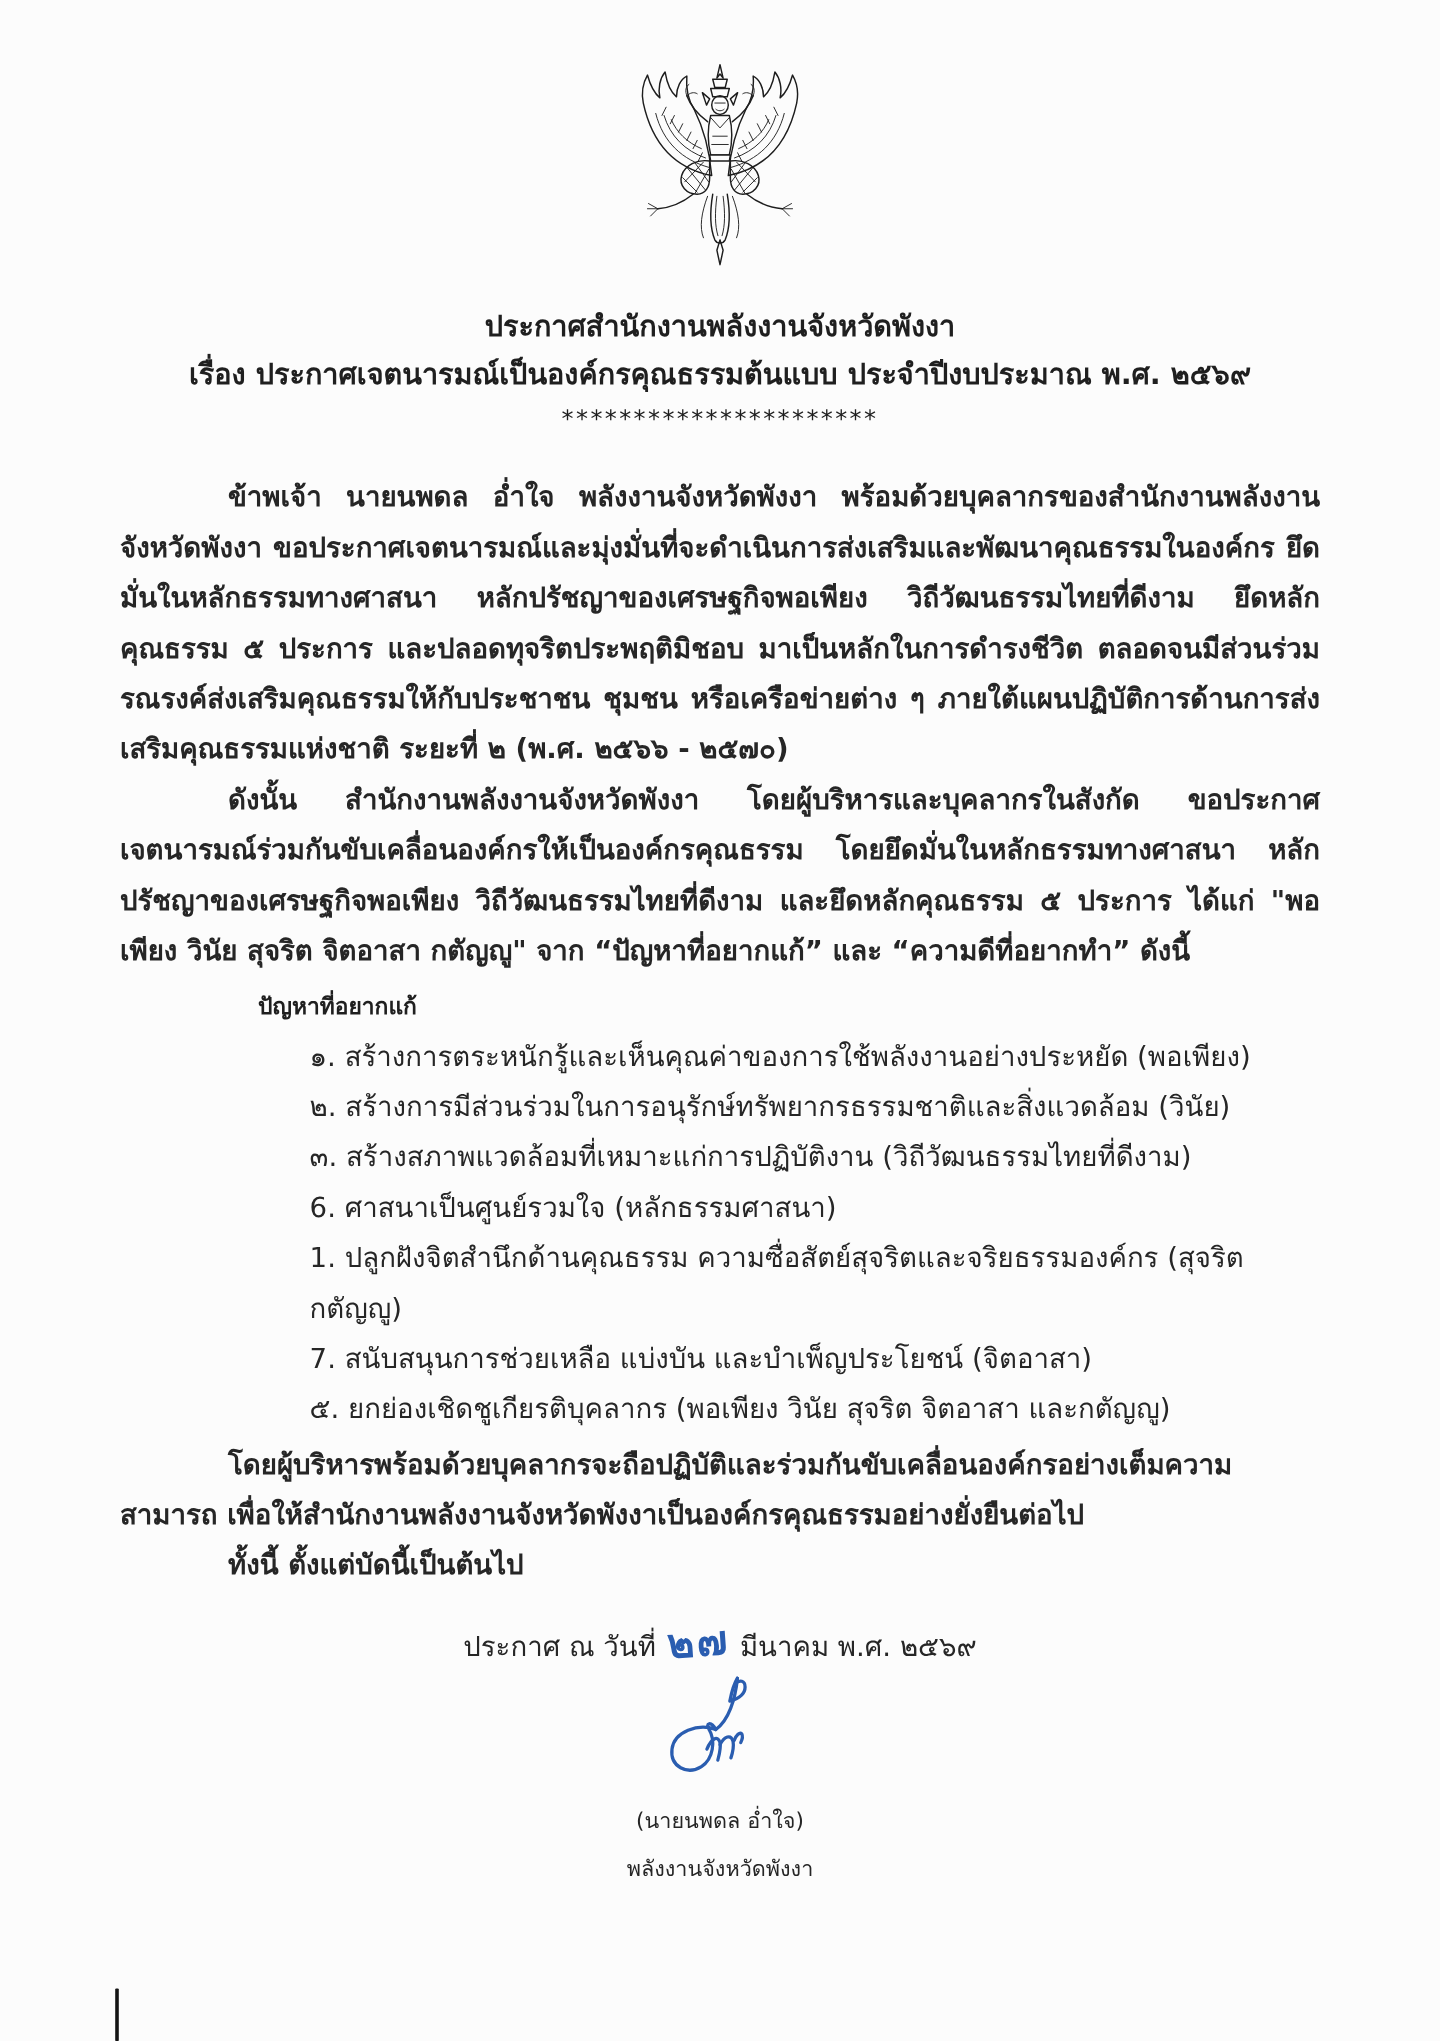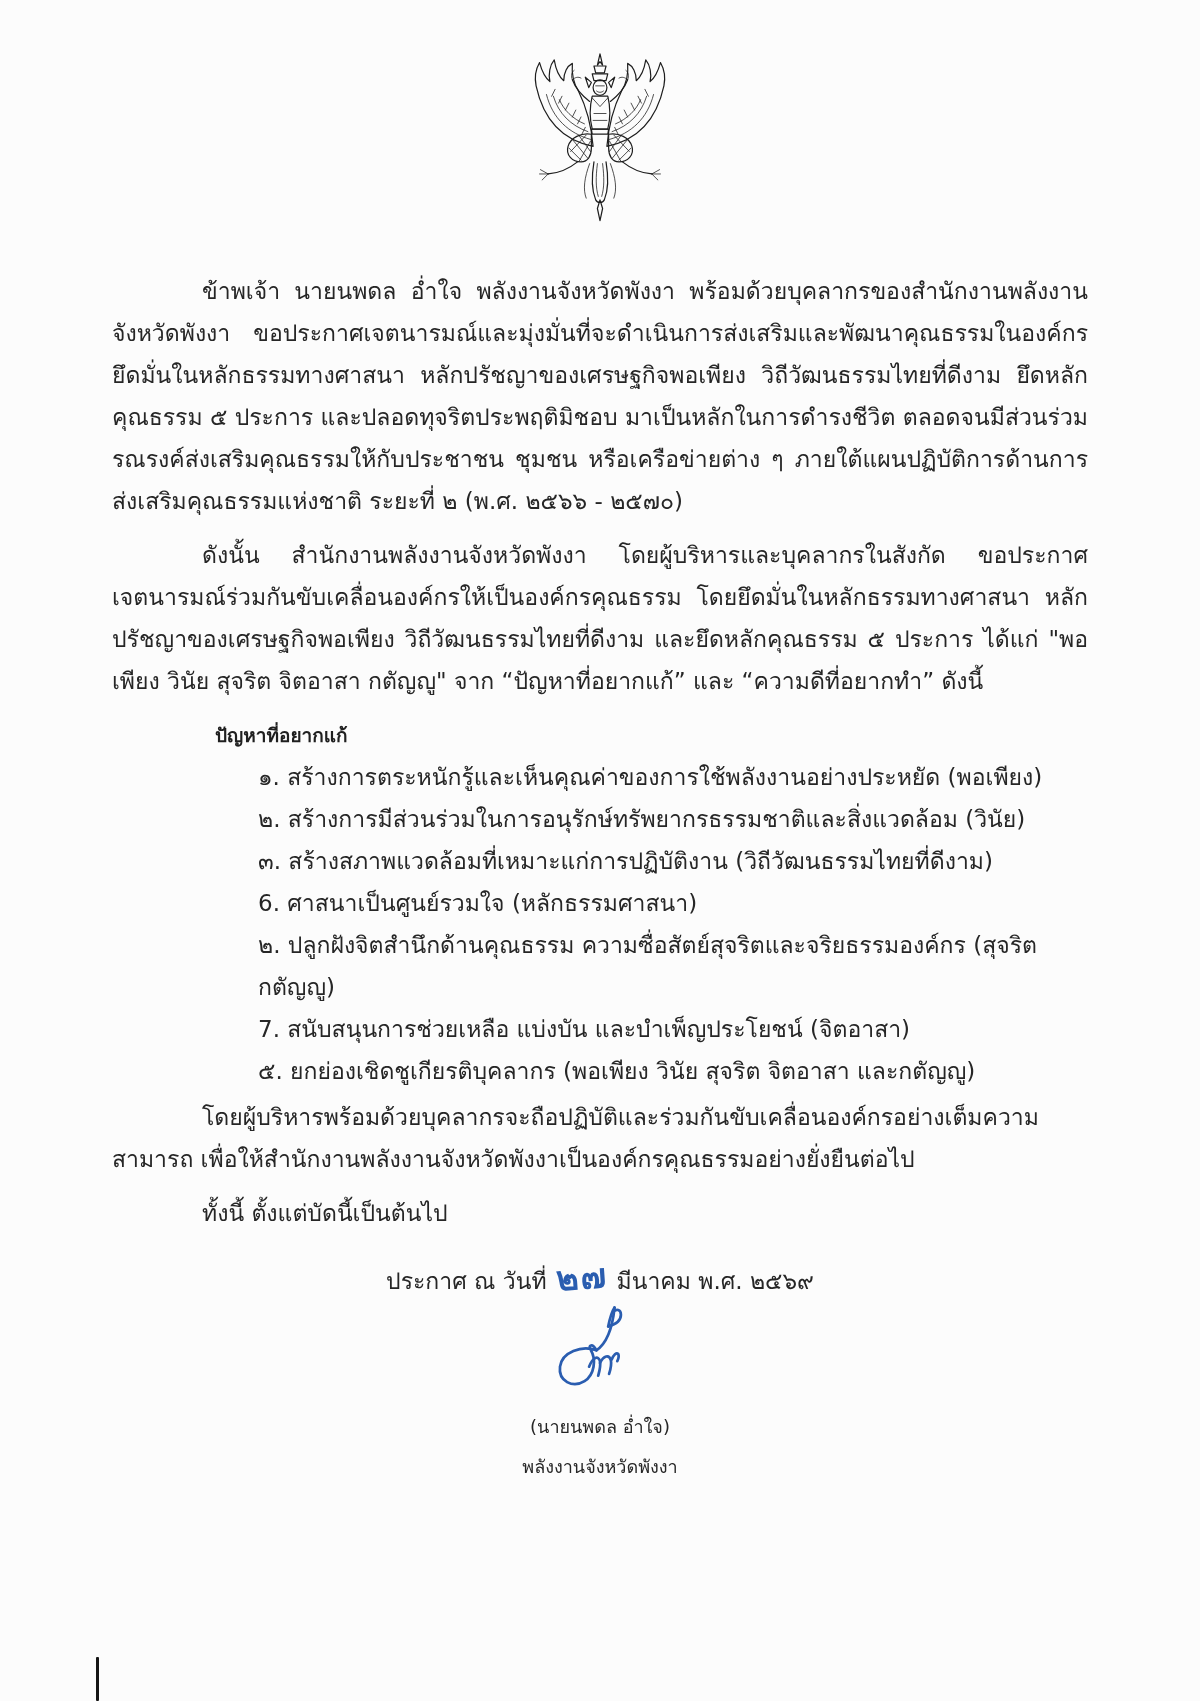--- a/index.html
+++ b/index.html
@@ -13,22 +13,23 @@
   }
   .emblem-wrap { padding-top:48px; text-align:center; }
   .emblem-wrap svg { width:190px; height:188px; }
 
   .titles { text-align:center; margin-top:12px; }
   .title-line { font-size:24px; font-weight:bold; line-height:40px; color:#1f1f1f; }
   .stars { font-size:20px; letter-spacing:2px; line-height:30px; color:#1f1f1f; margin-top:2px; }
 
   .content { padding:0 100px; }
   .body-text {
-    font-size:23px; line-height:42px; margin:12px;
+    font-size:23px; line-height:42px; margin:0;
     text-align:justify;
+    font-weight:bold;
   }
   .first-par { margin-top:30px; }
   .indent { text-indent:90px; }
 
   .sec-heading {
     font-size:19px; font-weight:bold; line-height:42px;
     margin:4px 0 0 115px; color:#1f1f1f;
   }
   .list-item { font-size:23px; line-height:42px; margin-left:158px; }
 
@@ -97,32 +98,37 @@
       </g>
       <use href="#legL" transform="translate(220 0) scale(-1 1)"></use>
 
       <path class="g-stroke" d="M103 128 C100 146 100 160 105 172 C107 176 113 176 115 172 C120 160 120 146 117 128"></path>
       <path class="g-thin" d="M107 130 C105 146 105 158 108 168 M113 130 C115 146 115 158 112 168"></path>
       <path class="g-stroke" d="M110 172 L107 182 L110 196 L113 182 Z"></path>
       <path class="g-thin" d="M98 130 C92 146 90 160 94 170 M122 130 C128 146 130 160 126 170"></path>
     </svg>
   </div>
 
+  <div class="titles">
+    <div class="title-line">ประกาศสำนักงานพลังงานจังหวัดพังงา</div>
+    <div class="title-line">เรื่อง ประกาศเจตนารมณ์เป็นองค์กรคุณธรรมต้นแบบ ประจำปีงบประมาณ พ.ศ. ๒๕๖๙</div>
+    <div class="stars">**********************</div>
+  </div>
 
   <div class="content">
     <p class="body-text indent first-par">ข้าพเจ้า นายนพดล อ่ำใจ พลังงานจังหวัดพังงา พร้อมด้วยบุคลากรของสำนักงานพลังงานจังหวัดพังงา ขอประกาศเจตนารมณ์และมุ่งมั่นที่จะดำเนินการส่งเสริมและพัฒนาคุณธรรมในองค์กร ยึดมั่นในหลักธรรมทางศาสนา หลักปรัชญาของเศรษฐกิจพอเพียง วิถีวัฒนธรรมไทยที่ดีงาม ยึดหลักคุณธรรม ๕ ประการ และปลอดทุจริตประพฤติมิชอบ มาเป็นหลักในการดำรงชีวิต ตลอดจนมีส่วนร่วมรณรงค์ส่งเสริมคุณธรรมให้กับประชาชน ชุมชน หรือเครือข่ายต่าง ๆ ภายใต้แผนปฏิบัติการด้านการส่งเสริมคุณธรรมแห่งชาติ ระยะที่ ๒ (พ.ศ. ๒๕๖๖ - ๒๕๗๐)</p>
     <p class="body-text indent">ดังนั้น สำนักงานพลังงานจังหวัดพังงา โดยผู้บริหารและบุคลากรในสังกัด ขอประกาศเจตนารมณ์ร่วมกันขับเคลื่อนองค์กรให้เป็นองค์กรคุณธรรม โดยยึดมั่นในหลักธรรมทางศาสนา หลักปรัชญาของเศรษฐกิจพอเพียง วิถีวัฒนธรรมไทยที่ดีงาม และยึดหลักคุณธรรม ๕ ประการ ได้แก่ "พอเพียง วินัย สุจริต จิตอาสา กตัญญู" จาก “ปัญหาที่อยากแก้” และ “ความดีที่อยากทำ” ดังนี้</p>
 
     <div class="sec-heading">ปัญหาที่อยากแก้</div>
     <div class="list-item">๑. สร้างการตระหนักรู้และเห็นคุณค่าของการใช้พลังงานอย่างประหยัด (พอเพียง)</div>
     <div class="list-item">๒. สร้างการมีส่วนร่วมในการอนุรักษ์ทรัพยากรธรรมชาติและสิ่งแวดล้อม (วินัย)</div>
     <div class="list-item">๓. สร้างสภาพแวดล้อมที่เหมาะแก่การปฏิบัติงาน (วิถีวัฒนธรรมไทยที่ดีงาม)</div>
 
     <div class="list-item">6. ศาสนาเป็นศูนย์รวมใจ (หลักธรรมศาสนา)</div>
-    <div class="list-item">๒. ปลูกฝังจิตสำนึกด้านคุณธรรม ความซื่อสัตย์สุจริตและจริยธรรมองค์กร (สุจริต กตัญญู)</div>
+    <div class="list-item">1. ปลูกฝังจิตสำนึกด้านคุณธรรม ความซื่อสัตย์สุจริตและจริยธรรมองค์กร (สุจริต กตัญญู)</div>
     <div class="list-item">7. สนับสนุนการช่วยเหลือ แบ่งบัน และบำเพ็ญประโยชน์ (จิตอาสา)</div>
     <div class="list-item">๕. ยกย่องเชิดชูเกียรติบุคลากร (พอเพียง วินัย สุจริต จิตอาสา และกตัญญู)</div>
 
     <p class="body-text indent" style="margin-top:4px;">โดยผู้บริหารพร้อมด้วยบุคลากรจะถือปฏิบัติและร่วมกันขับเคลื่อนองค์กรอย่างเต็มความสามารถ เพื่อให้สำนักงานพลังงานจังหวัดพังงาเป็นองค์กรคุณธรรมอย่างยั่งยืนต่อไป</p>
     <p class="body-text indent">ทั้งนี้ ตั้งแต่บัดนี้เป็นต้นไป</p>
   </div>
 
   <div class="date-row">
     <span>ประกาศ ณ วันที่</span>
     <span class="hand-day" style="color:#2a5db0;">๒๗</span>

